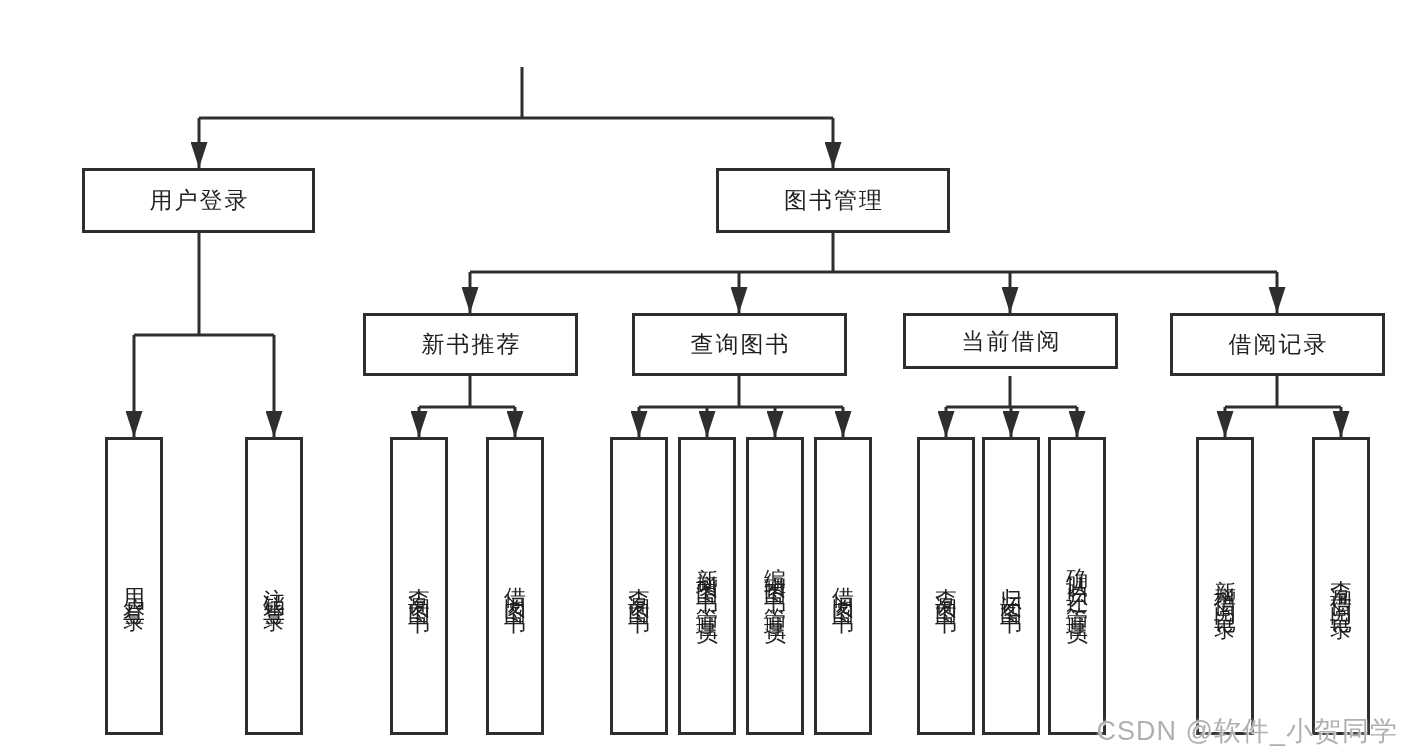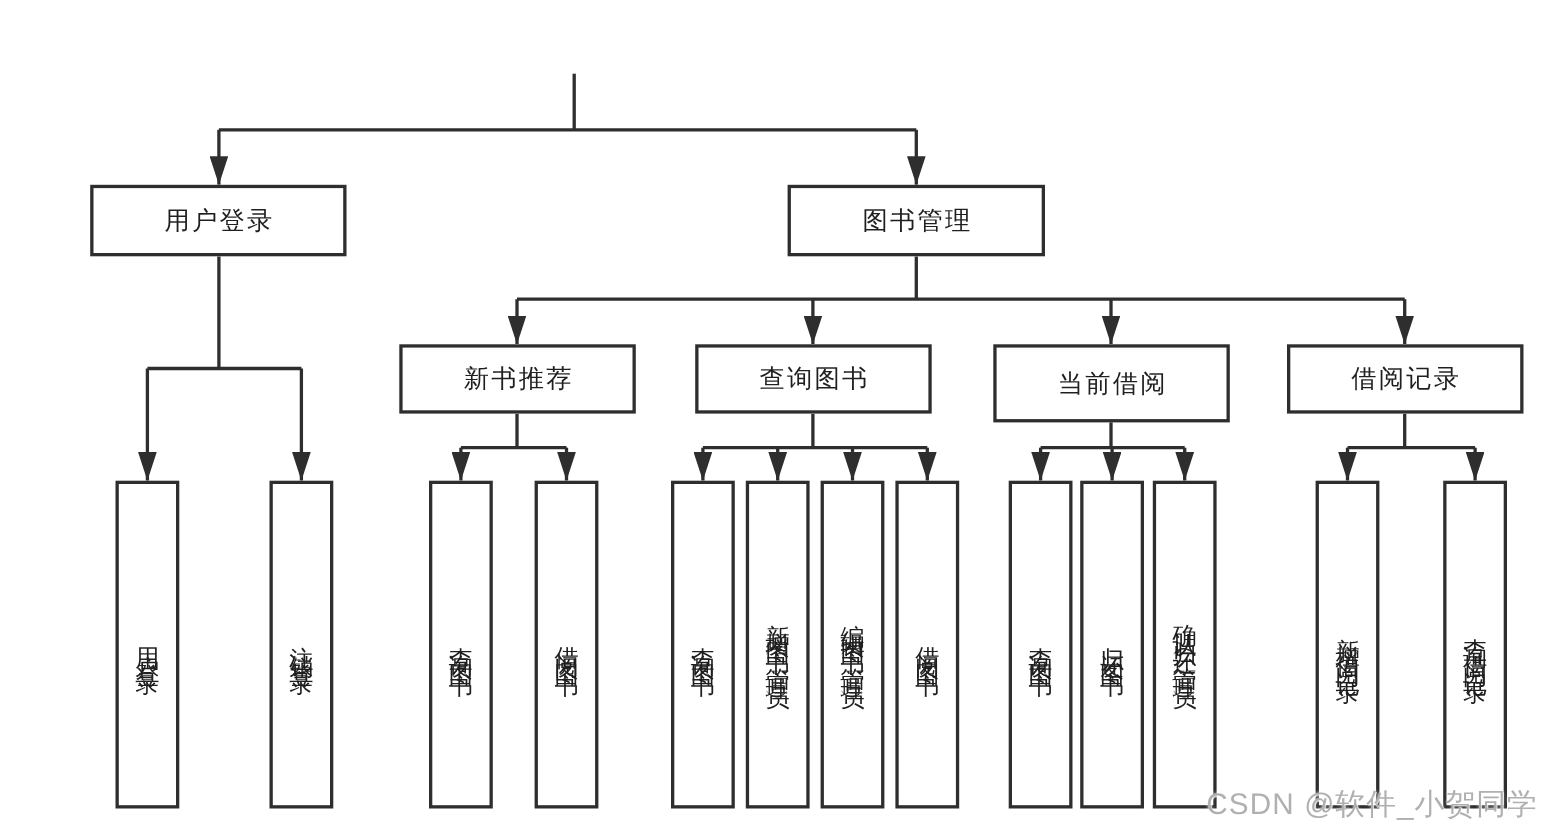--- a/index.html
+++ b/index.html
@@ -112,21 +112,21 @@
   <div class="node" style="left:363px;top:313px;width:215px;height:63px;">
     <span class="label">新书推荐</span>
   </div>
 
   <div class="node" style="left:716px;top:168px;width:234px;height:65px;">
     <span class="label">图书管理</span>
   </div>
   <div class="node" style="left:632px;top:313px;width:215px;height:63px;">
     <span class="label">查询图书</span>
   </div>
-  <div class="node" style="left:903px;top:313px;width:215px;height:71px;">
+  <div class="node" style="left:903px;top:313px;width:215px;height:56px;">
     <span class="label">当前借阅</span>
   </div>
   <div class="node" style="left:1170px;top:313px;width:215px;height:63px;">
     <span class="label">借阅记录</span>
   </div>
 
   <div class="node v" style="left:105px;top:437px;width:58px;height:298px;">
     <span class="label">用户登录</span>
   </div>
   <div class="node v" style="left:245px;top:437px;width:58px;height:298px;">

